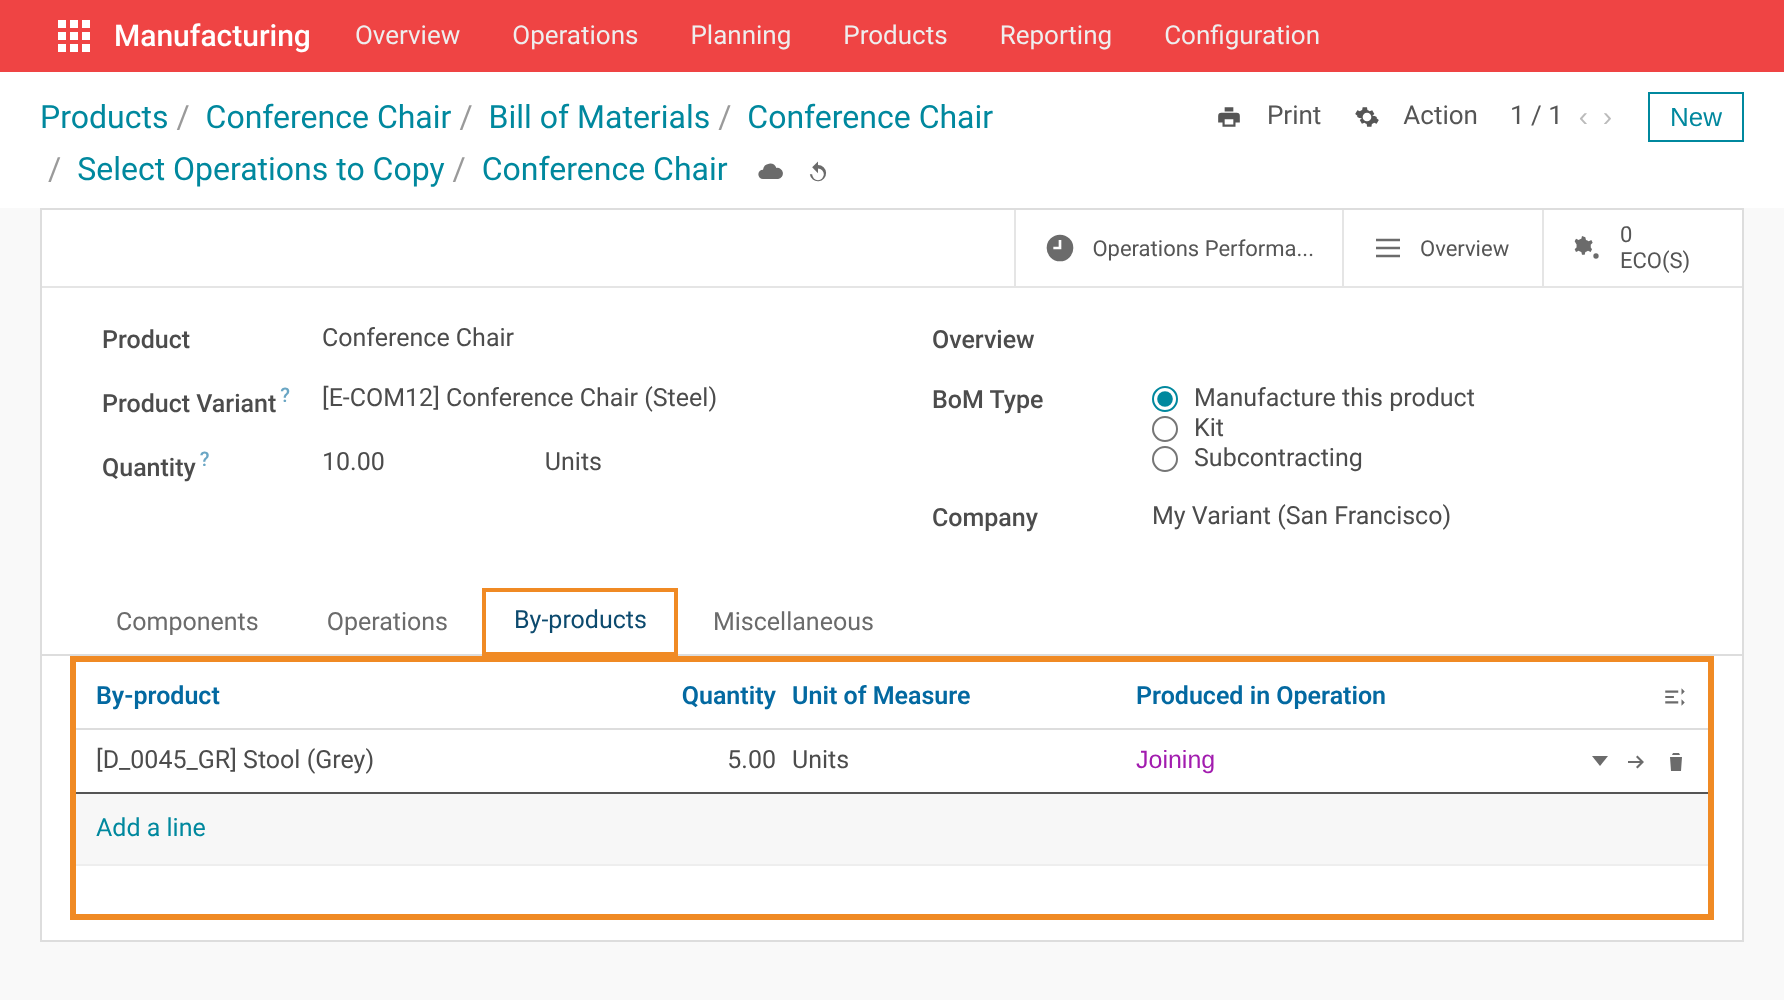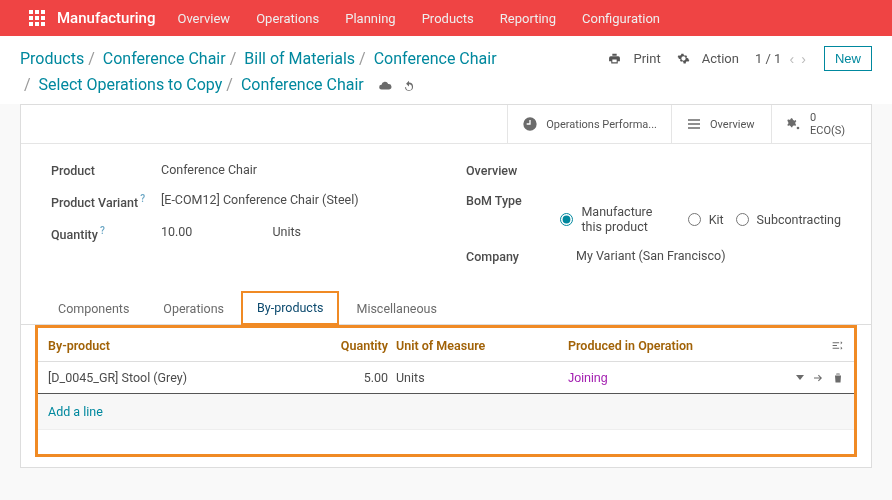--- a/index.html
+++ b/index.html
@@ -36,33 +36,33 @@
   .stat-btn .lines { line-height: 13px; }
   
   .form-body { padding: 18px 30px 8px 30px; display: flex; gap: 40px; }
   .form-col { flex: 1; }
   .field-row { display: flex; margin-bottom: 14px; align-items: flex-start; }
   .field-label { width: 110px; font-size: 12.5px; color: #4c4c4c; font-weight: 500; padding-top: 1px; }
   .field-label sup { color: #6aa6c4; font-size: 10px; margin-left:2px; }
   .field-value { font-size: 12.5px; color: #4c4c4c; }
   .qty-row .field-value { display:flex; gap: 80px; }
   
-  .radio-group { display:flex; flex-direction:row; gap: 12px; margin-top: 12px; }
+  .radio-group { display:flex; flex-direction:column; gap: 0; }
   .radio-opt { display:flex; align-items:center; gap:8px; font-size:12.5px; color:#4c4c4c; cursor:pointer; }
   .radio-opt input { accent-color:#00889e; }
   
   
   .tabs { display:flex; border-bottom:1px solid #ddd; padding: 0 20px; margin-top: 4px; }
   .tab { padding: 9px 16px; font-size:12.5px; color:#6b6b6b; cursor:pointer; border:1px solid transparent; border-bottom:none; position:relative; top:1px; }
   .tab.active { color:#0c4a6e; border-color:#ddd; background:#fff; }
   .tab.highlight { border:2px solid #f08a24 !important; padding: 7px 14px; }
   
   
   .table-area { border: 3px solid #f08a24; margin: 0 14px 10px 14px; position: relative; }
-  .table-header { display:flex; padding: 10px 10px 8px 10px; border-bottom:1px solid #ddd; font-size:12.5px; font-weight:600; color:#a16207; }
+  .table-header { display:flex; padding: 10px 10px 8px 10px; border-bottom:1px solid #ddd; font-size:12.5px; font-weight:600; color:#0369a1; }
   .col-prod { flex: 0 0 280px; }
   .col-qty { flex: 0 0 60px; text-align:right; }
   .col-uom { flex: 0 0 180px; padding-left:8px; }
   .col-op { flex: 1; }
   .col-act { flex: 0 0 60px; display:flex; justify-content:flex-end; gap:6px; align-items:center; }
   .col-act svg { width:13px; height:13px; fill:#6b6b6b; cursor:pointer; }
   
   .table-row { display:flex; padding: 8px 10px; font-size:12.5px; color:#4c4c4c; align-items:center; border-bottom:1px solid #555; }
   .table-row input.op-input { border:none; outline:none; font-size:12.5px; color:#a21caf; width:140px; background:transparent; }
   .row-actions { display:flex; gap:8px; align-items:center; margin-left:auto; }

